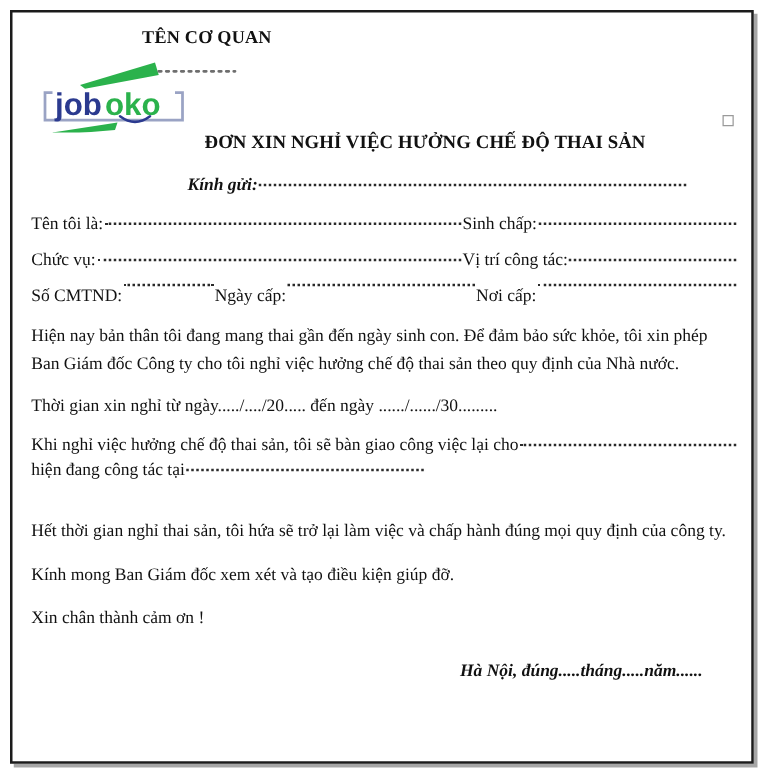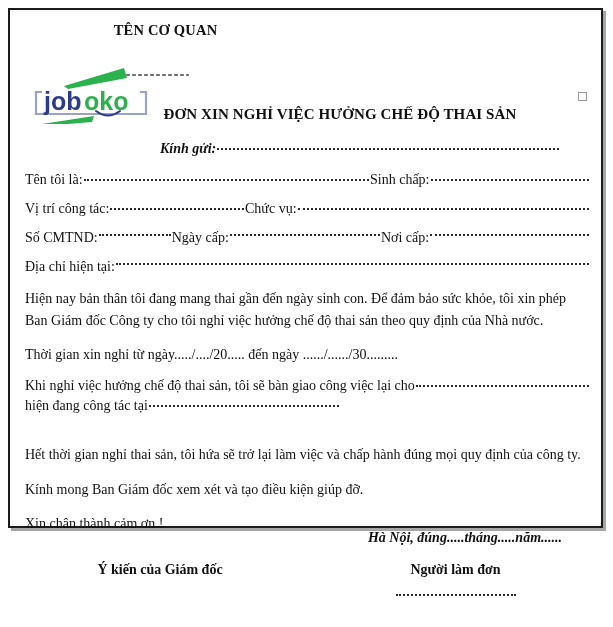--- a/index.html
+++ b/index.html
@@ -14,21 +14,21 @@
     color: #111111;
     overflow: hidden;
   }
 
   
   .page-frame {
     position: absolute;
     left: 8px;
     top: 8px;
     width: 595px;
-    height: 520px;
+    height: 603px;
     border: 2px solid #1b1b1b;
     background: #ffffff;
     box-sizing: border-box;
     box-shadow: 3px 3px 0 rgba(0,0,0,0.35);
   }
   .page-inner {
     position: relative;
     width: 100%;
     height: 100%;
   }
@@ -73,21 +73,21 @@
     margin: 5px auto 0 auto;
     width: 150px;
     border-top: 2px dashed #1b1b1b;
     height: 0;
   }
 
   
   .logo {
     position: absolute;
     left: 18px;
-    top: 52px;
+    top: 34px;
     width: 170px;
     height: 62px;
   }
   .logo svg { display: block; }
 
   
   .right-marker {
     position: absolute;
     right: 14px;
     top: 82px;
@@ -104,42 +104,42 @@
     top: 96px;
     width: 500px;
     text-align: center;
     font-weight: bold;
     font-size: 15px;
     letter-spacing: 0.1px;
   }
 
   .kinh-gui-row {
     position: absolute;
-    left: 150px;
+    left: 140px;
     top: 131px;
     width: 400px;
     display: flex;
     align-items: baseline;
     font-style: italic;
     font-weight: bold;
     font-size: 14px;
   }
   .kinh-gui-row .leader { flex: 1 1 auto; }
 
   
   .body-area {
     position: absolute;
     left: 15px;
     top: 162px;
     width: 565px;
   }
 
   .field-line {
     display: flex;
-    align-items: center;
+    align-items: flex-start;
     font-size: 14px;
     margin-bottom: 13px;
     white-space: nowrap;
   }
   .field-label { flex: 0 0 auto; }
   .leader {
     flex: 1 1 auto;
     border-bottom: 2px dotted #2a2a2a;
     transform: translateY(-3px);
     margin: 0 1px;
@@ -245,43 +245,39 @@
           <span class="field-label">Tên tôi là:</span>
           <span class="leader"></span>
         </div>
         <div class="half right">
           <span class="field-label">Sinh chấp:</span>
           <span class="leader"></span>
         </div>
       </div>
 
       <div class="field-line">
+        <div class="half left">
+          <span class="field-label">Chức vụ:</span>
+          <span class="leader"></span>
+        </div>
         <div class="half right">
           <span class="field-label">Vị trí công tác:</span>
-          <span class="leader"></span>
-        </div>
-        <div class="half left">
-          <span class="field-label">Chức vụ:</span>
           <span class="leader"></span>
         </div>
       </div>
 
       <div class="field-line">
         <span class="field-label">Số CMTND:</span>
         <span class="leader short-1"></span>
         <span class="field-label">Ngày cấp:</span>
         <span class="leader mid"></span>
         <span class="field-label">Nơi cấp:</span>
         <span class="leader"></span>
       </div>
 
-      <div class="field-line">
-        <span class="field-label">Địa chỉ hiện tại:</span>
-        <span class="leader"></span>
-      </div>
 
       <p class="para">Hiện nay bản thân tôi đang mang thai gần đến ngày sinh con. Để đảm bảo sức khỏe, tôi xin phép Ban Giám đốc Công ty cho tôi nghỉ việc hưởng chế độ thai sản theo quy định của Nhà nước.</p>
 
       <p class="para tight">Thời gian xin nghỉ từ ngày...../..../20..... đến ngày ....../....../30.........</p>
 
       <div class="inline-line">
         <span>Khi nghỉ việc hưởng chế độ thai sản, tôi sẽ bàn giao công việc lại cho</span>
         <span class="leader"></span>
       </div>
 
@@ -292,24 +288,15 @@
 
       <p class="para">Hết thời gian nghỉ thai sản, tôi hứa sẽ trở lại làm việc và chấp hành đúng mọi quy định của công ty.</p>
 
       <p class="para">Kính mong Ban Giám đốc xem xét và tạo điều kiện giúp đỡ.</p>
 
       <p class="para">Xin chân thành cảm ơn !</p>
     </div>
 
     <div class="sign-date">Hà Nội, đúng.....tháng.....năm......</div>
 
-    <div class="sign-cols">
-      <div class="sign-col left-col">
-        <div>Ý kiến của Giám đốc</div>
-      </div>
-      <div class="sign-col">
-        <div>Người làm đơn</div>
-        <div class="sign-dots"></div>
-      </div>
-    </div>
 
   </div>
 </div>
 
 </body></html>

